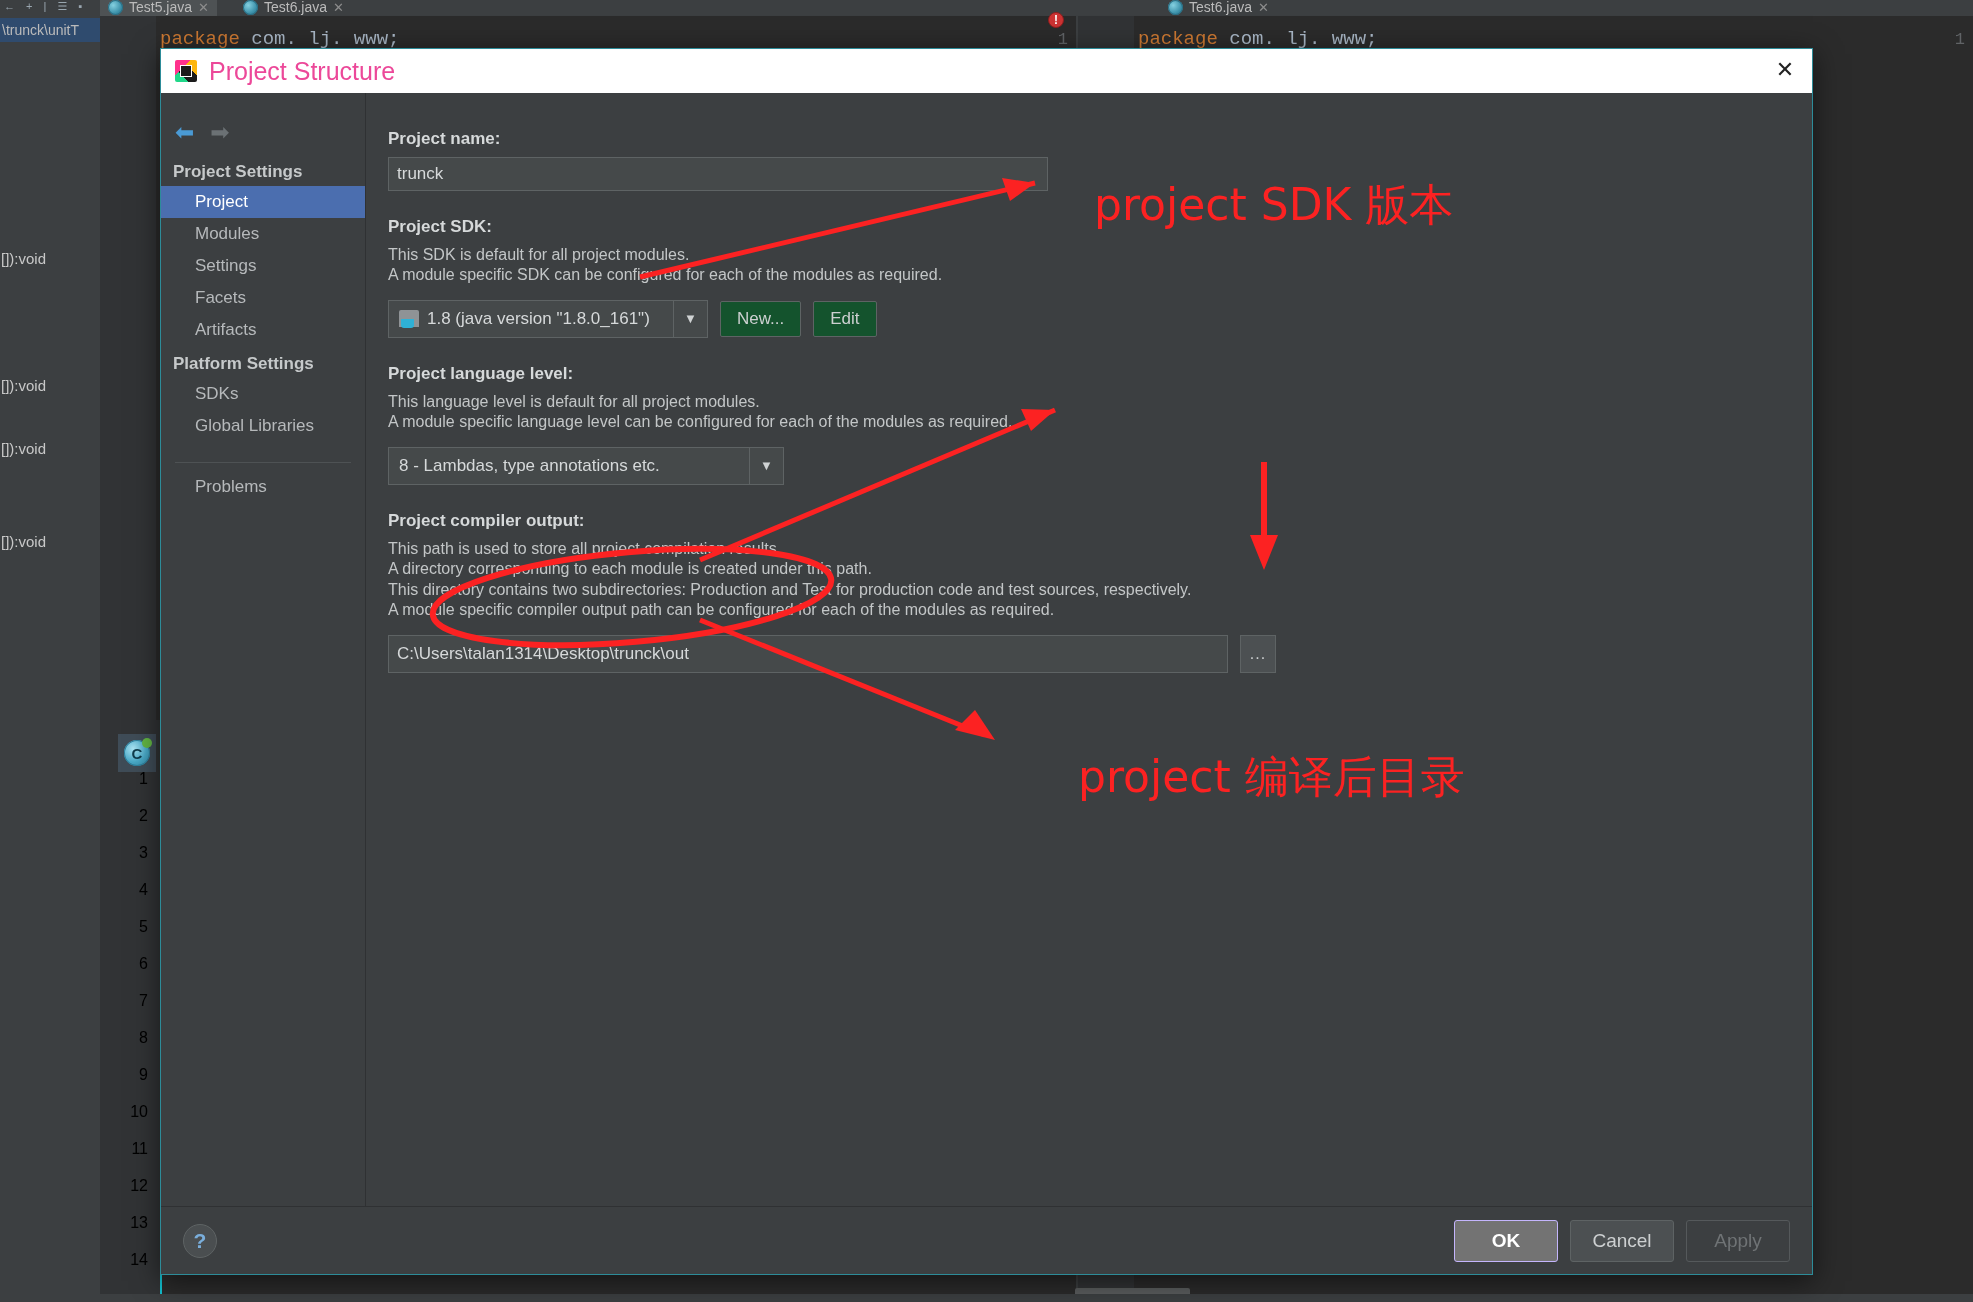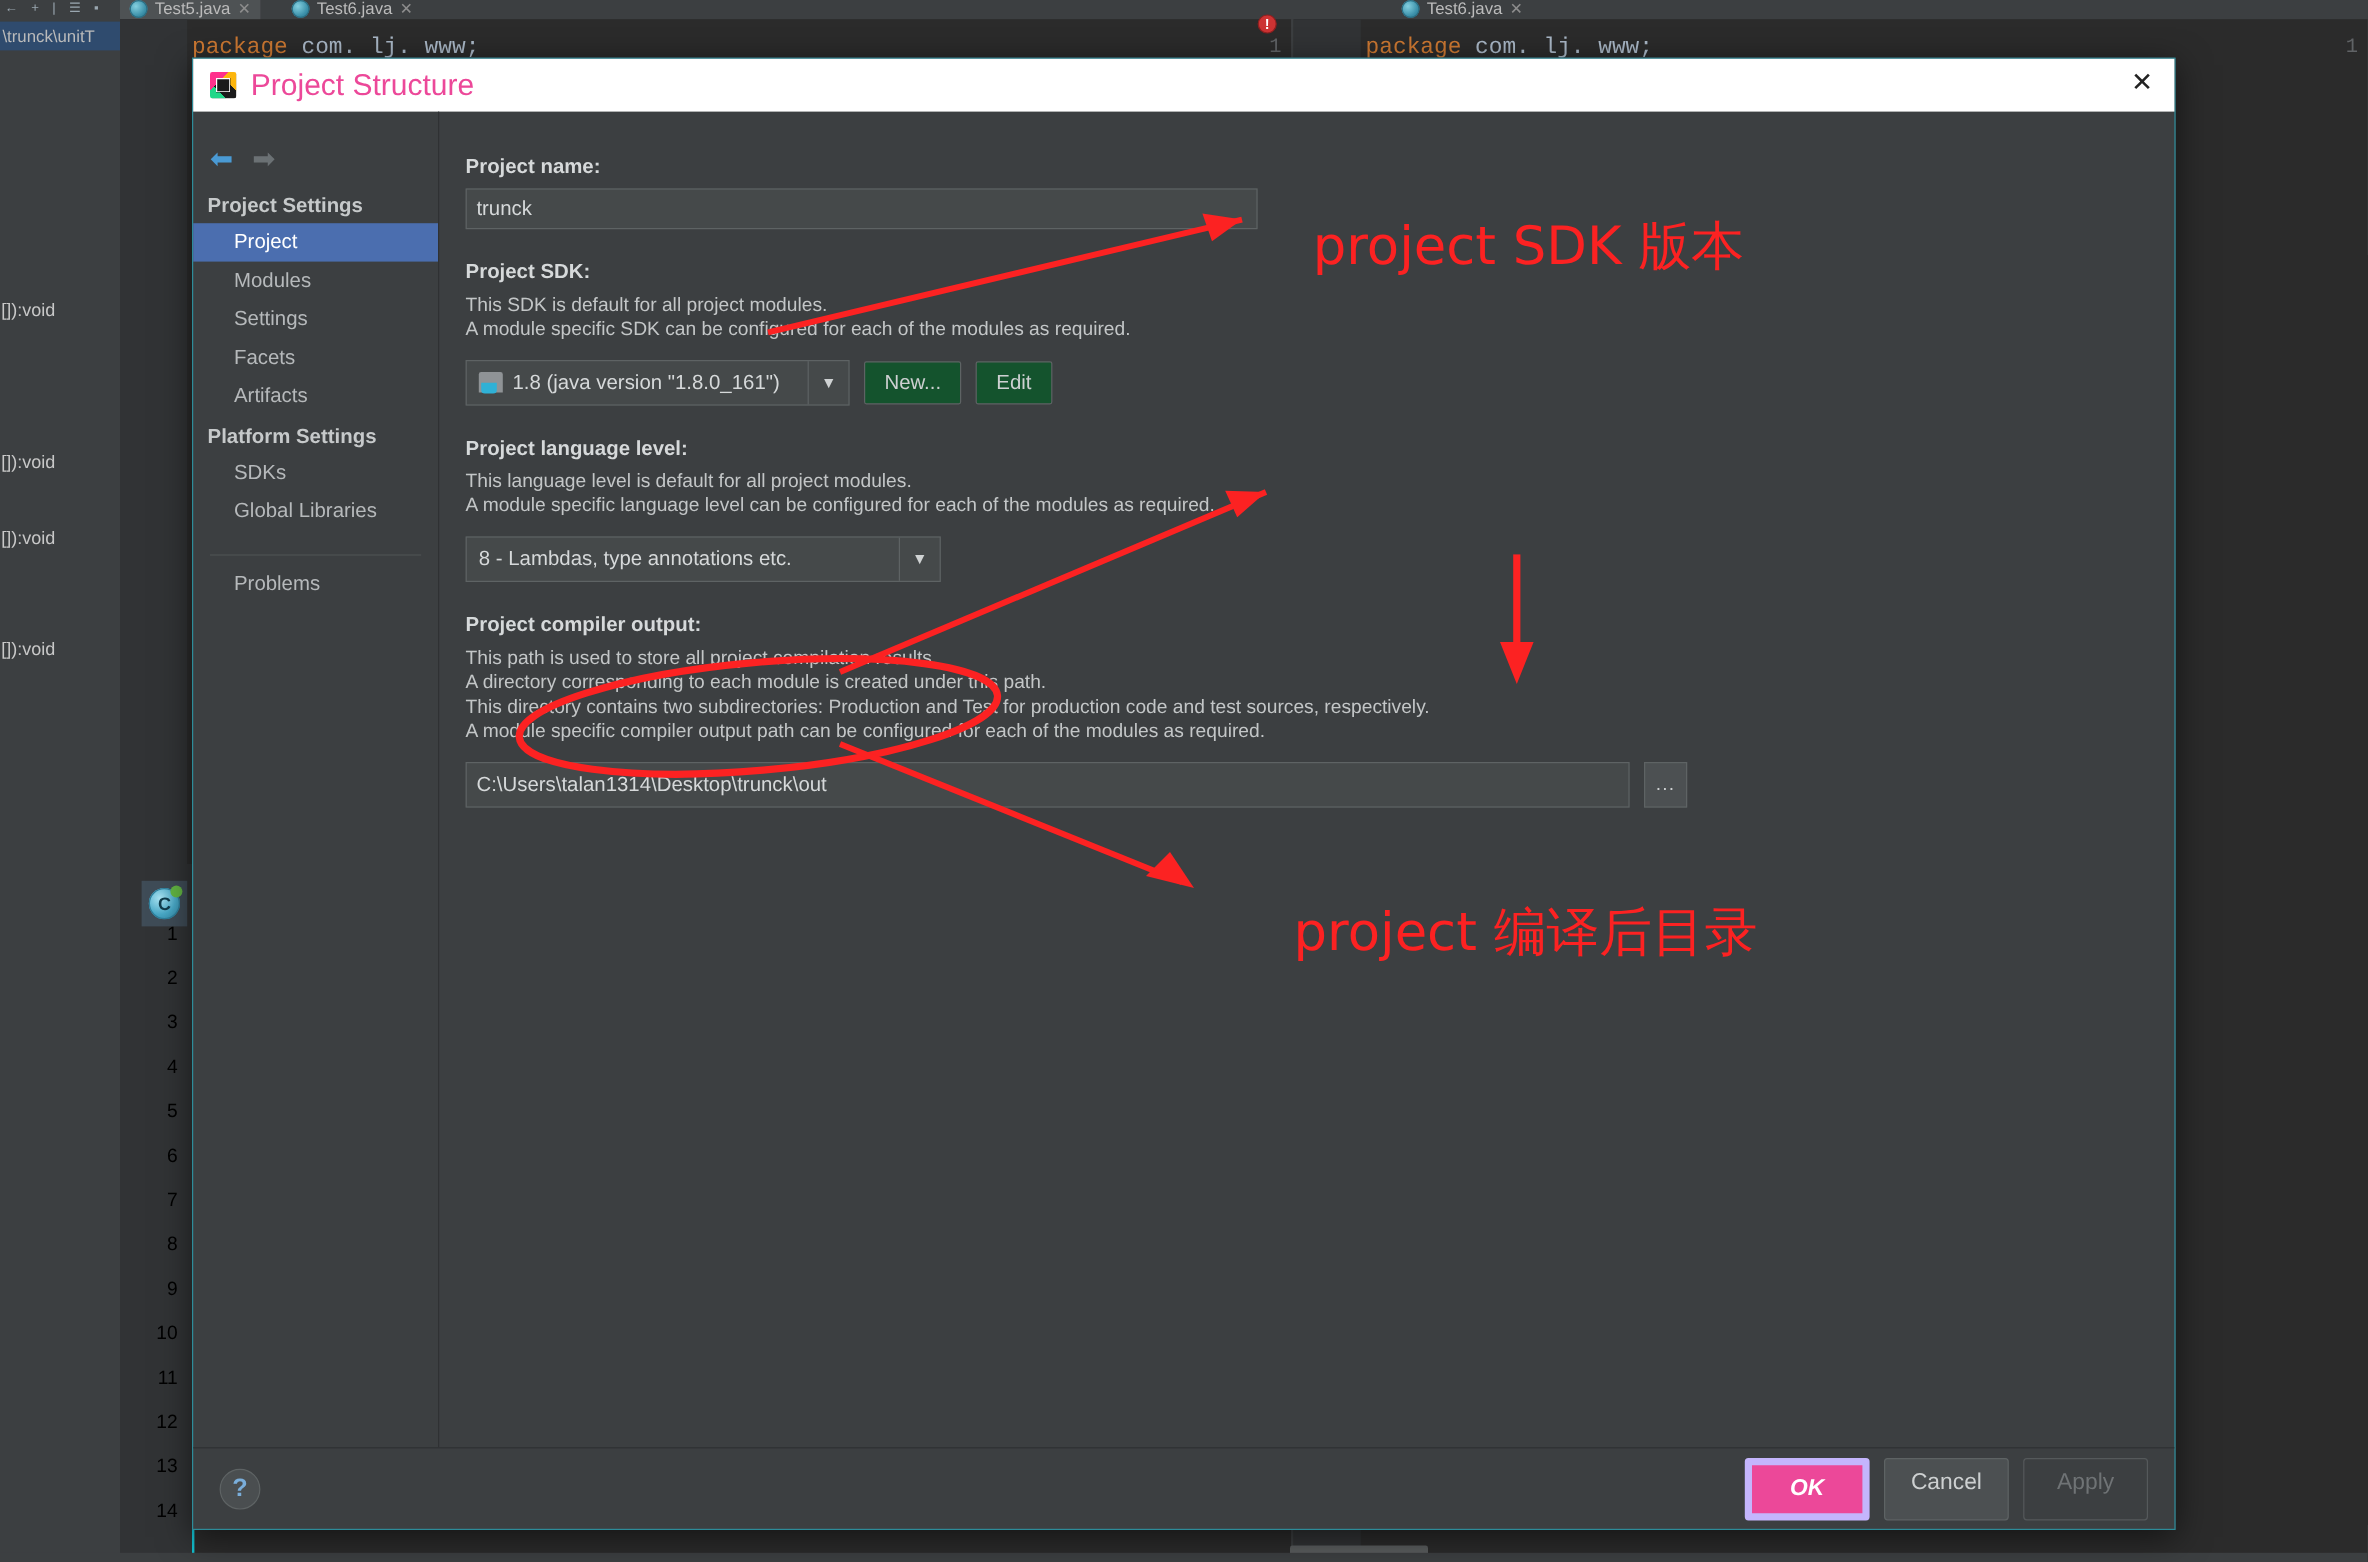--- a/index.html
+++ b/index.html
@@ -255,21 +255,21 @@
     width: 34px; height: 34px; border-radius: 50%;
     background: #4a4e50; border: 1px solid #5e6364;
     color: #7aaedb; font-size: 21px; font-weight: bold;
     display:flex; align-items:center; justify-content:center; cursor:pointer;
   }
   .footer-btns { margin-left: auto; display: flex; gap: 12px; }
   .fbtn {
     min-width: 104px; text-align: center;
     font-size: 19px; padding: 9px 12px; border-radius: 3px; cursor: pointer;
   }
-  .fbtn.primary { background: #ec4899; border: 6px solid #c4b5fd; color: #ffffff; font-weight: bold; font-style: italic; }
+  .fbtn.primary { background: #737373; border: 1px solid #c4b5fd; color: #ffffff; font-weight: bold; }
   .fbtn.normal  { background: #4c5052; border: 1px solid #5e6364; color: #cdd0d1; }
   .fbtn.disabled{ background: #42464800; border: 1px solid #55595b; color: #6f7375; }
 
   
   #anno { position: absolute; inset: 0; pointer-events: none; }
   .ann-text {
     position: absolute; color: #fc2222; white-space: nowrap;
     font-family: "DejaVu Sans", sans-serif; font-weight: 400;
   }
 </style>
@@ -439,21 +439,21 @@
 
       
       <div class="sec">
         <div class="lbl-strong">Project compiler output:</div>
         <div class="desc">This path is used to store all project compilation results.</div>
         <div class="desc">A directory corresponding to each module is created under this path.</div>
         <div class="desc">This directory contains two subdirectories: Production and Test for production code and test sources, respectively.</div>
         <div class="desc">A module specific compiler output path can be configured for each of the modules as required.</div>
 
         <div class="row" style="margin-top:14px">
-          <input class="txtfield" style="width: 970px; height: 38px;" value="C:\Users\talan1314\Desktop\trunck\out">
+          <input class="txtfield" style="width: 840px; height: 38px;" value="C:\Users\talan1314\Desktop\trunck\out">
           <div class="browse-btn">
             <span>...</span>
           </div>
         </div>
       </div>
 
     </div>
   </div>
 
   <div class="dlg-footer">

